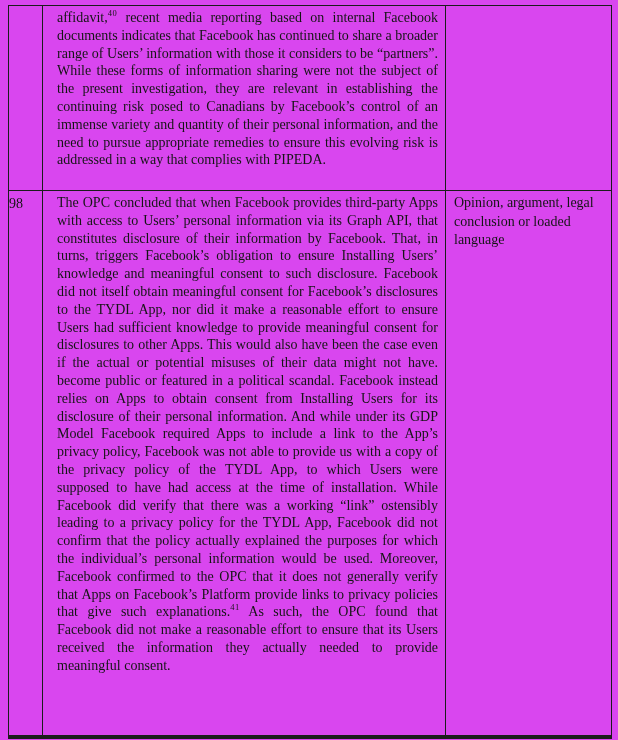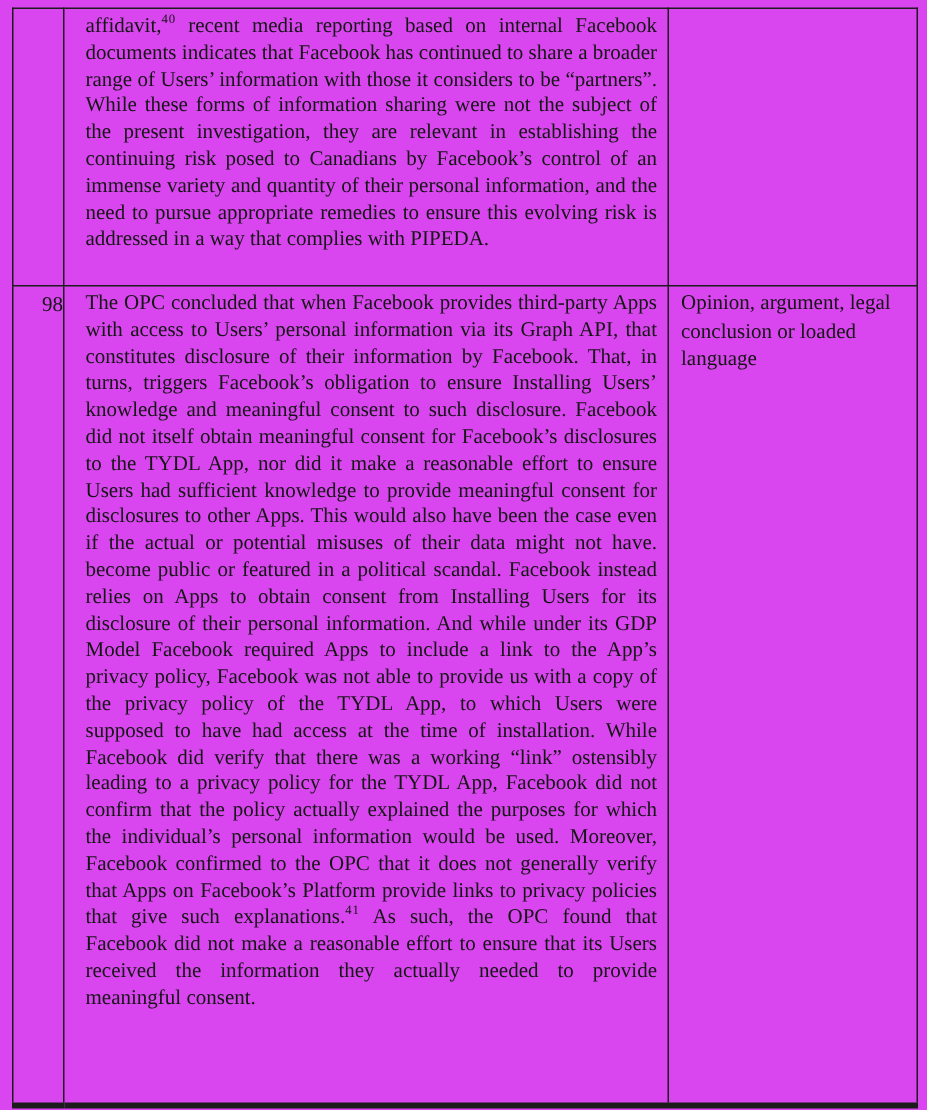--- a/index.html
+++ b/index.html
@@ -27,21 +27,21 @@
   table.review-table td {
     border: 1.6px solid #1c1c1c;
     vertical-align: top;
     padding: 0;
   }
   tr.row-top { height: 185px; }
   tr.row-main { height: 546px; }
   tr.row-main td { border-bottom-width: 4px; }
 
   .cell-num {
-    text-align: right;
+    text-align: left;
     font-size: 14px;
     line-height: 17.8px;
     padding-top: 4px !important;
   }
   .cell-body {
     padding: 3px 7px 0 14px !important;
   }
   .body-text {
     margin: 0;
     font-size: 14px;

